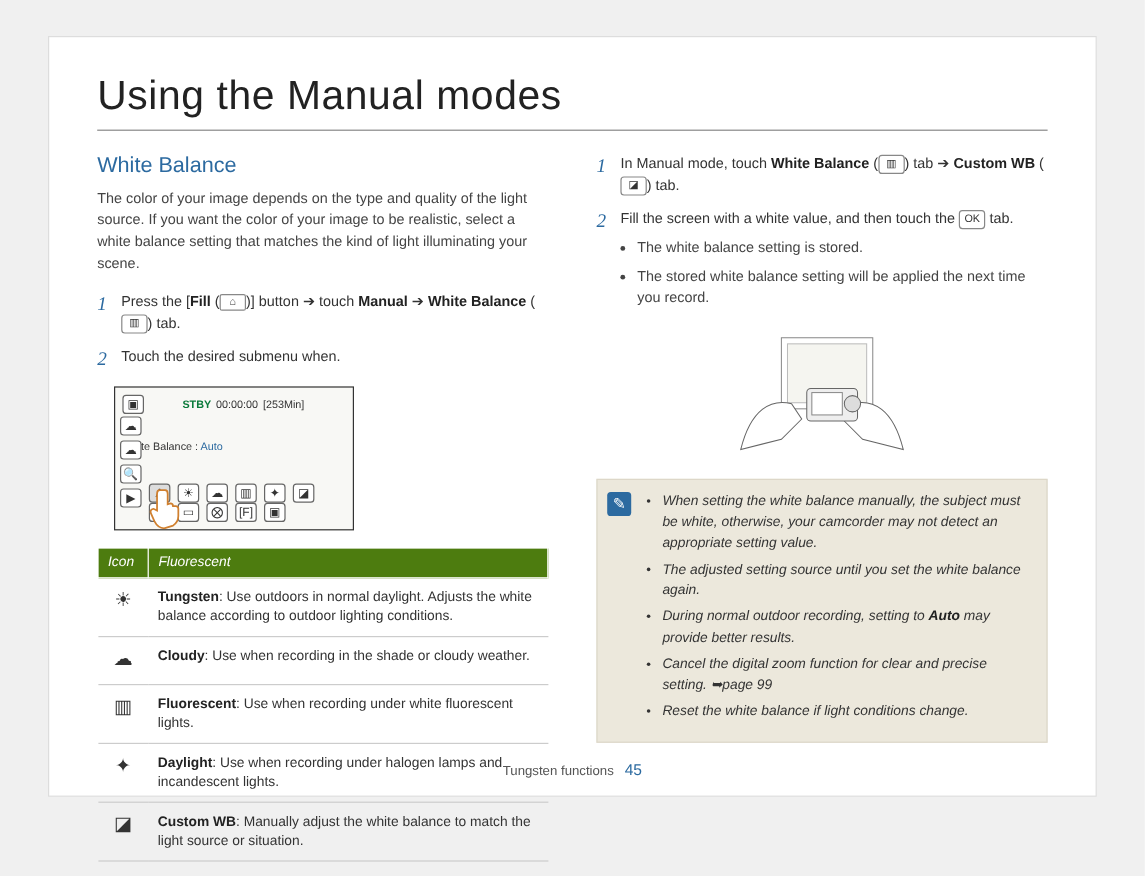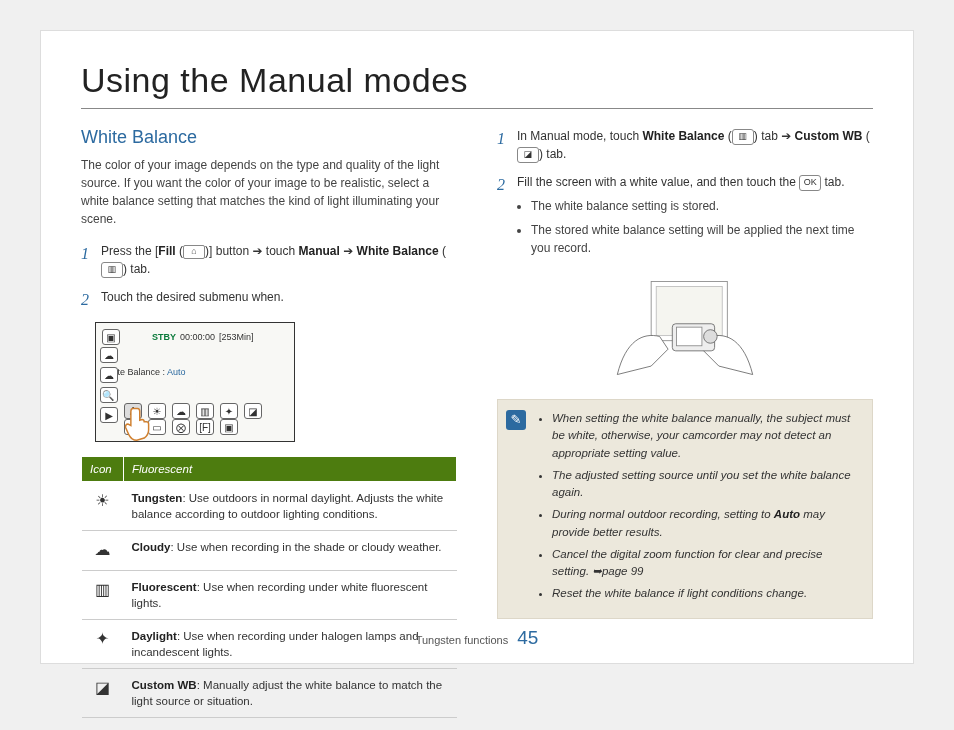--- a/index.html
+++ b/index.html
@@ -95,21 +95,21 @@
     position:absolute; left:8px; top:10px; width:20px; height:20px;
     background:#2c6aa0; border-radius:3px; display:flex; align-items:center; justify-content:center;
     color:#fff; font-size:13px;
   }
   .notebox ul { padding-left:14px;font-style:italic;}
   .notebox li { list-style:disc; margin-bottom:5px;}
   .footer {
     position:absolute; bottom:14px; left:0; right:0; text-align:center;
     font-size:11px; color:#555;
   }
-  .footer .pg { color:#2c6aa0; font-size:19px; margin-left:6px;}
+  .footer .pg { color:#2c6aa0; font-size:13px; margin-left:6px;}
   b { font-weight:bold; color:#222;}
 </style>
 </head>
 <body>
 
 <div class="page">
   <h1 class="title">Using the Manual modes</h1>
 
   <div class="cols">
 

